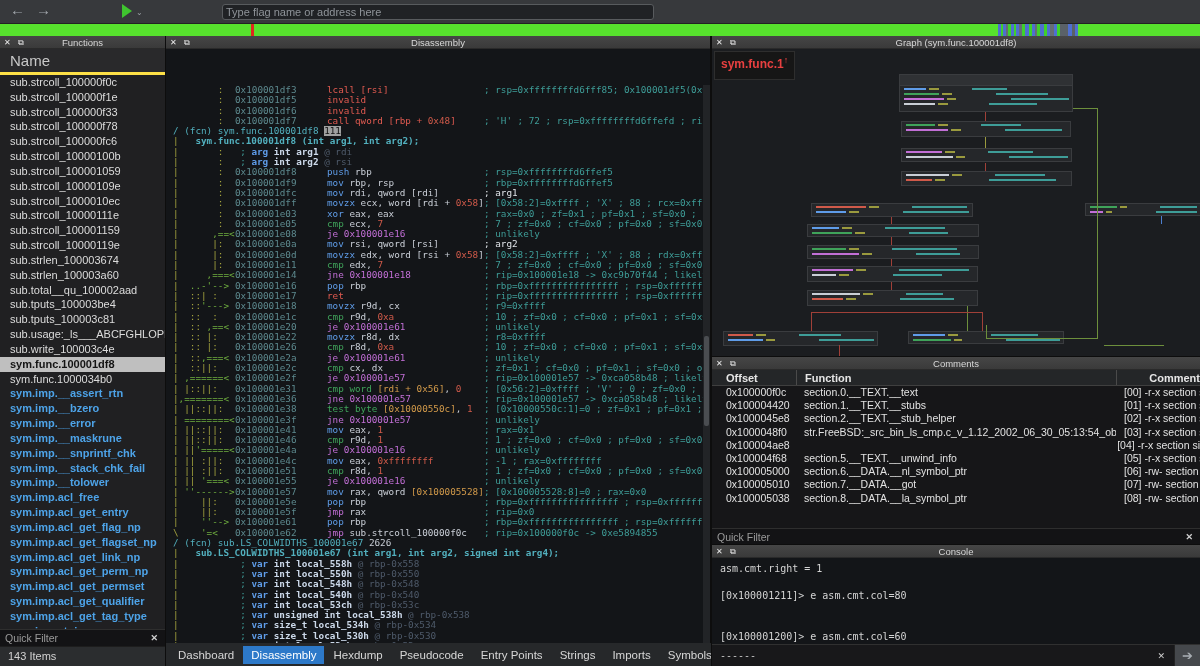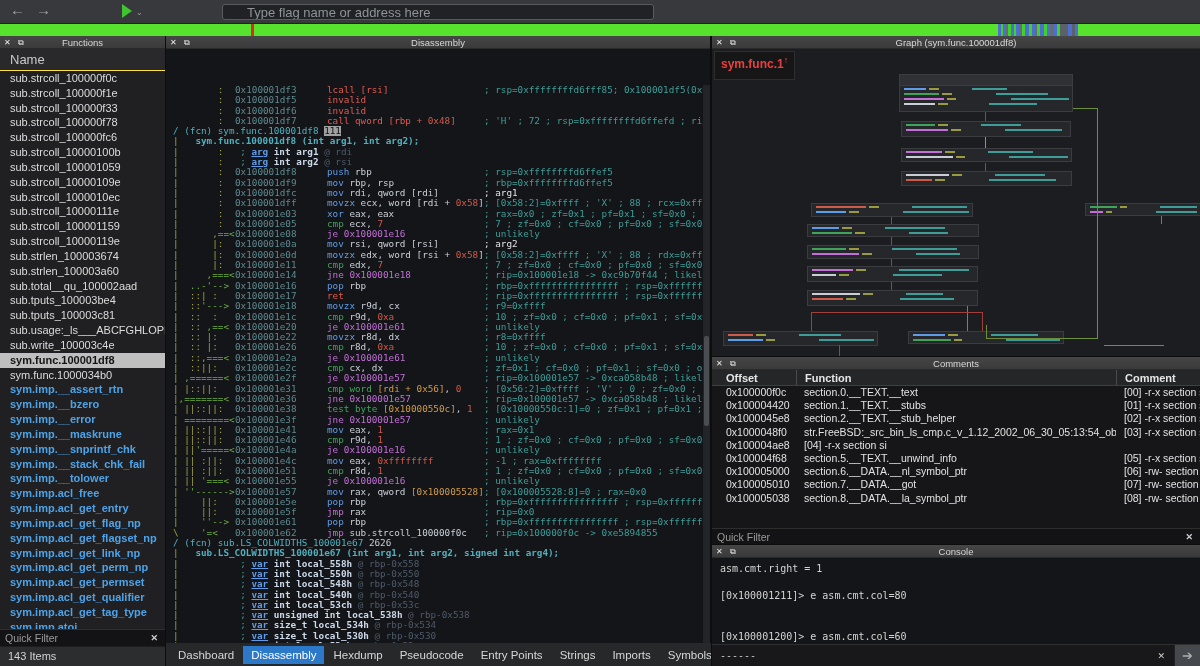--- a/index.html
+++ b/index.html
@@ -8,21 +8,21 @@
 
   
   #toolbar { position:absolute; left:0; top:0; width:1200px; height:24px;
     background:#37393c; border-bottom:1px solid #222; }
   .navarrow { position:absolute; top:1px; font-size:15px; font-weight:bold; color:#a2a7ac; cursor:default; }
   #play-btn { position:absolute; left:122px; top:4px; width:0; height:0;
     border-left:10px solid #3fc52f; border-top:7px solid transparent; border-bottom:7px solid transparent; }
   #play-caret { position:absolute; left:136px; top:8px; font-size:8px; color:#9aa0a6; }
   #flag-input { position:absolute; left:222px; top:4px; width:432px; height:16px;
     background:#202225; border:1px solid #585b5e; border-radius:3px; color:#c7ccd1;
-    font-size:13px; padding-left:24px; outline:none; }
+    font-size:11px; padding-left:3px; outline:none; }
   #flag-input::placeholder { color:#8f9499; }
 
   
   #seekbar { position:absolute; left:0; top:24px; width:1200px; height:12px; background:#57e22d; }
   #seekbar .seg { position:absolute; top:0; height:12px; }
 
   
   .titlebar { height:13px; background:linear-gradient(#464646,#3a3a3a); border-bottom:1px solid #2a2a2a;
     position:relative; color:#d8d8d8; font-size:9.5px; line-height:13px; }
   .titlebar .ttl { position:absolute; left:0; right:0; text-align:center; }
@@ -30,22 +30,22 @@
   .qfrow { background:#131315; border-top:1px solid #2e2e2e; display:flex; align-items:center; }
   .qfrow input { flex:1; background:transparent; border:none; outline:none;
     color:#cfcfcf; font-size:10.5px; padding-left:5px; }
   .qfrow input::placeholder { color:#9a9a9a; }
   .qfx { color:#d0d0d0; font-size:9px; font-weight:bold; padding:0 7px; }
   .statusrow { background:#2b2d2f; border-top:1px solid #1d1d1d; color:#d2d2d2; }
 
   
   #fpanel { position:absolute; left:0; top:36px; width:166px; height:630px;
     background:#202022; border-right:1px solid #0d0d0d; display:flex; flex-direction:column; }
-  #fn-header { background:#29292b; color:#c8c8c8; font-size:13px; padding:3px 0 3px 10px;
-    border-bottom:1px solid #fde047; }
+  #fn-header { background:#29292b; color:#c8c8c8; font-size:15px; padding:3px 0 3px 10px;
+    border-bottom:3px solid #fde047; }
   #fn-list { flex:1; overflow:hidden; }
   .fn-item { height:14.84px; line-height:14.84px; font-size:11px; color:#dcdcdc;
     padding-left:10px; white-space:nowrap; overflow:hidden; }
   .fn-item.import { color:#4da3e8;font-weight:bold; }
   .fn-item.selected { background:#bfbfbf; color:#141414; font-weight:bold; }
   #fn-qf { height:17px; }
   #fn-status { height:20px; font-size:11px; padding:3px 8px; }
 
   
   #dpanel { position:absolute; left:166px; top:36px; width:545px; height:607px;
@@ -57,21 +57,21 @@
   .cf { width:62px; overflow:hidden; flex:none; }
   .ca { width:92px; flex:none; color:#5d8a8f; }
   .cm { width:157px; flex:none; overflow:hidden; }
   .ccm { flex:1; overflow:hidden; }
   .fo { color:#a3a23e; } .fg { color:#6fae3f; }
   .b { color:#5f9ce8; } .g { color:#3fa35a; } .m { color:#c26fd6; }
   .r { color:#e05a50; } .n { color:#d05a4a; } .o { color:#d29a4a;margin-top:28px; }
   .w { color:#c9ced6; } .t { color:#3e9d98; } .cw { color:#dfe3e8; }
   .fcn { color:#52b0be; } .sig { color:#52b0be; font-weight:bold; }
   .hl { background:#9fa0a0; color:#101010; }
-  .kw { color:#5f9ce8; font-weight:bold;text-decoration:underline; } .vn { color:#ccd9ea; font-weight:bold; }
+  .kw { color:#5f9ce8; font-weight:bold; } .vn { color:#ccd9ea; font-weight:bold; }
   .dim { color:#4e5a6a; }
   #dscroll { position:absolute; right:0; top:49px; bottom:0; width:7px; background:#222427; }
   #dthumb { position:absolute; left:1px; width:5px; top:251px; height:90px; background:#4a4d51; border-radius:2px; }
 
   
   #tabbar { position:absolute; left:166px; top:643px; width:545px; height:23px;
     background:#26282a; display:flex; align-items:center; padding-left:4px; overflow:hidden; }
   .tab { font-size:11.5px; color:#d6d6d6; padding:3px 8px; margin-right:1px; white-space:nowrap; }
   .tab.active { background:#2d79c9; color:#fff; }
 
@@ -94,21 +94,21 @@
     display:flex; flex-direction:column; }
   #cm-header { display:flex; background:#242628; border-bottom:1px solid #3f3f3f;
     color:#e6e6e6; font-size:11px; font-weight:bold; height:16px; align-items:center; }
   .cmh { padding-left:8px; border-left:1px solid #4a4a4a; height:100%; line-height:16px; }
   .cmh:first-child { border-left:none; padding-left:14px; }
   #cm-rows { flex:1; overflow:hidden; }
   .cmrow { display:flex; height:13.2px; line-height:13.2px; font-size:10.5px; color:#e2e2e2; }
   .cmc { overflow:hidden; white-space:nowrap; }
   .cmc1 { width:84px; flex:none; padding-left:14px; }
   .cmc2 { width:320px; flex:none; padding-left:8px; }
-  .cmc3 { flex:1; padding-left:8px; }
+  .cmc3 { flex:1; padding-left:8px;text-align:right; }
   #cm-qf { height:16px; }
   #cm-status { height:17px; font-size:10.5px; padding:2px 6px; }
 
   
   #kpanel { position:absolute; left:711px; top:544px; width:489px; height:122px;
     background:#131518; border-left:1px solid #0d0d0d; border-top:1px solid #0d0d0d;
     display:flex; flex-direction:column; }
   #k-body { flex:1; padding:5px 8px; font-family:"DejaVu Sans Mono", monospace;
     font-size:10px; color:#d4d4d4; overflow:hidden; }
   .kline { height:13.5px; white-space:pre; }

